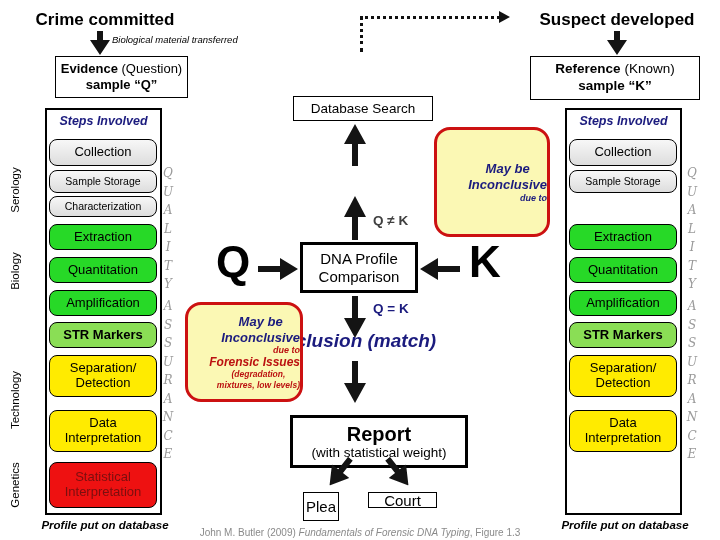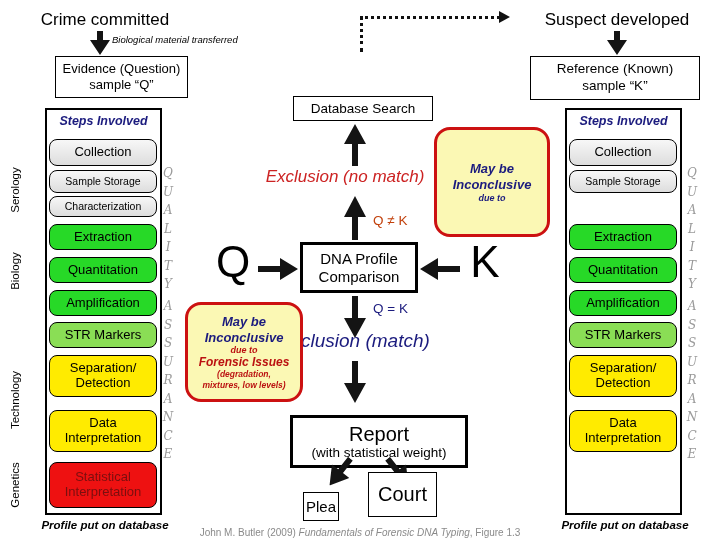--- a/index.html
+++ b/index.html
@@ -3,39 +3,39 @@
 <meta charset="utf-8">
 <style>
   *{margin:0;padding:0;box-sizing:border-box}
   html,body{background:#fff}
   body{font-family:"Liberation Sans",sans-serif;color:#000}
   .stage{position:relative;width:720px;height:540px;background:#fff;overflow:hidden}
   .abs{position:absolute}
   .ctr{text-align:center}
   .nw{white-space:nowrap}
   .pre{white-space:pre-line}
-  .bold{font-weight:normal}
+  .bold{font-weight:bold}
   .it{font-style:italic}
   .navy{color:#1b1b7e}
   .redtx{color:#bb1111}
   .box{border:1.6px solid #000;background:#fff;display:flex;flex-direction:column;align-items:center;justify-content:center;text-align:center}
   .thick{border-width:3px}
   .colrect{border:2px solid #000;background:#fff}
   .coltitle{color:#1b1b7e;font-style:italic;font-weight:600;font-size:12.5px;text-align:center}
   .step{position:absolute;border:1px solid #000;border-radius:8px;display:flex;align-items:center;justify-content:center;text-align:center;width:108px;font-size:13px;line-height:1.15;white-space:pre-line}
   .lstep{left:49px}
   .rstep{left:569px}
   .c-gray{background:linear-gradient(#f7f7f7,#dddddd)}
   .c-green{background:#27d927}
   .c-lgreen{background:#8ade55}
   .c-yellow{background:#ffeb00}
   .c-red{background:#ee1111;color:#7a0f0f}
   .vtext{writing-mode:vertical-rl;text-orientation:upright;font-family:"DejaVu Serif",serif;font-style:italic;color:#9a9a9a;font-size:12px;letter-spacing:4.5px;line-height:1}
   .rot{position:absolute;transform:translate(-50%,-50%) rotate(-90deg);font-size:11.5px;white-space:nowrap}
-  .incl{background:#fbf8b4;border:3px solid #cc1111;border-radius:16px;text-align:center;font-style:italic;font-weight:bold;display:flex;flex-direction:column;align-items:center;justify-content:center}
+  .incl{background:#fbf8b4;border:3px solid #cc1111;border-radius:16px;text-align:center;font-style:italic;font-weight:bold;display:flex;flex-direction:column;align-items:flex-end;justify-content:center}
   .footnote{font-style:italic;font-weight:600;font-size:11.5px;text-align:center}
   .cite{font-size:10px;color:#8a8a8a;text-align:center}
   svg.arrow path{fill:#141414}
   .dot-v{border-left:3px dotted #111}
   .dot-h{border-top:3px dotted #111}
   .dot-head{width:0;height:0;border-left:11px solid #111;border-top:6px solid transparent;border-bottom:6px solid transparent}
 </style>
 </head>
 <body>
 
@@ -112,26 +112,25 @@
 
   <div class="abs footnote" style="left:545px;top:519px;width:160px">Profile put on database</div>
 
   <div class="abs vtext" style="left:686px;top:166px">QUALITY</div>
   <div class="abs vtext" style="left:686px;top:299px">ASSURANCE</div>
 
   <svg class="arrow abs" width="22" height="42" viewBox="0 0 22 42" style="left:344px;top:124px">
       <path d="M8 42 h6 V20 h8 L11 0 0 20 h8 z"></path>
     </svg>
 
-  <div class="abs bold it ctr nw" style="left:232px;top:167px;width:226px;font-size:17px;color:#cc2222">Exclusion (no match)</div>
 
   <svg class="arrow abs" width="22" height="44" viewBox="0 0 22 44" style="left:344px;top:196px">
       <path d="M8 44 h6 V21 h8 L11 0 0 21 h8 z"></path>
     </svg>
-  <div class="abs bold nw" style="left:373px;top:213px;font-size:13.5px;color:#c2410c">Q ≠ K</div>
+  <div class="abs bold nw" style="left:373px;top:213px;font-size:13.5px;color:#404040">Q ≠ K</div>
 
   <div class="abs bold ctr" style="left:203px;top:240px;width:60px;font-size:44px;line-height:1">Q</div>
   <svg class="arrow abs" width="40" height="22" viewBox="0 0 40 22" style="left:258px;top:258px">
       <path d="M0 8 h22 V0 l18 11 -18 11 v-8 H0 z"></path>
     </svg>
 
   <div class="abs box thick pre" style="left:300px;top:242px;width:118px;height:51px;font-size:15px;line-height:1.2">DNA Profile
 Comparison</div>
 
   <svg class="arrow abs" width="40" height="22" viewBox="0 0 40 22" style="left:420px;top:258px">
@@ -156,21 +155,21 @@
   </div>
 
   <svg class="arrow abs" width="22" height="34" viewBox="0 0 22 34" style="left:329px;top:455px;transform:rotate(38deg)">
       <path d="M8 0 h6 v16 h8 L11 34 0 16 h8 z"></path>
     </svg>
   <svg class="arrow abs" width="22" height="34" viewBox="0 0 22 34" style="left:387px;top:455px;transform:rotate(-38deg)">
       <path d="M8 0 h6 v16 h8 L11 34 0 16 h8 z"></path>
     </svg>
 
   <div class="abs box" style="left:303px;top:492px;width:36px;height:29px;font-size:15px">Plea</div>
-  <div class="abs box" style="left:368px;top:472px;width:69px;height:45px;font-size:20px">Court</div>
+  <div class="abs box" style="left:368px;top:492px;width:69px;height:16px;font-size:15px">Court</div>
 
   <div class="abs incl navy" style="left:434px;top:127px;width:116px;height:110px">
     <div class="pre" style="font-size:13px;line-height:1.2">May be
 Inconclusive</div>
     <div style="font-size:9px">due to</div>
   </div>
 
   <div class="abs incl" style="left:185px;top:302px;width:118px;height:100px">
     <div class="pre navy" style="font-size:13px;line-height:1.2">May be
 Inconclusive</div>

